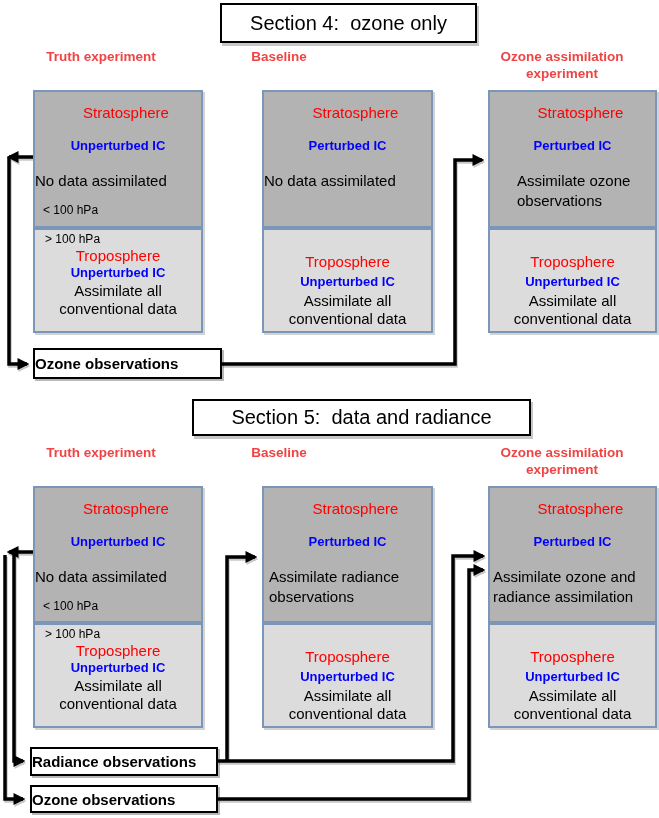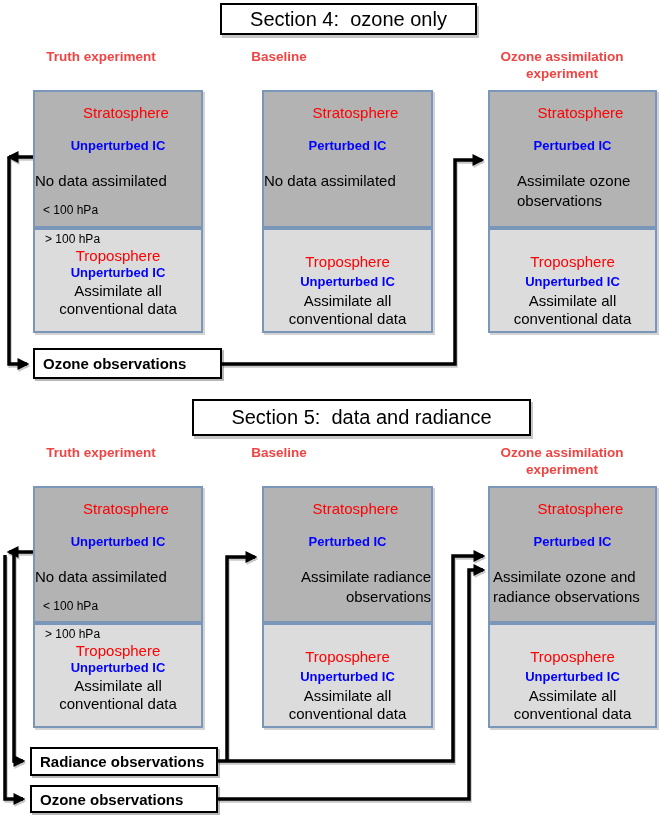--- a/index.html
+++ b/index.html
@@ -27,26 +27,26 @@
 
   .t-hpa{top:2px;font-size:12px;text-align:left;padding-left:10px;}
   .t-label{font-size:15px;color:#FF0000;}
   .t-ic{font-size:13px;font-weight:bold;color:#0000FF;}
   .t-body{font-size:15px;line-height:18px;}
   .tight .t-label{top:17px;} .tight .t-ic{top:35px;} .tight .t-body{top:52px;}
   .spread .t-label{top:23px;} .spread .t-ic{top:44px;} .spread .t-body{top:62px;}
 
   .align-left8{text-align:left;}
   .align-left27{text-align:left;padding-left:27px;}
-  .align-left5{text-align:right;padding-left:5px;}
+  .align-left5{text-align:left;padding-left:5px;}
   .align-left3{text-align:left;padding-left:3px;}
 
   .obsbox{position:absolute;background:#fff;border:2px solid #000;box-sizing:border-box;
           box-shadow:2px 2px 0 rgba(0,0,0,.28);
-          display:flex;align-items:center;font-weight:bold;font-size:15px;padding-left:8px;}
+          display:flex;align-items:center;font-weight:bold;font-size:15px;}
 
   svg.arrows{position:absolute;left:0;top:0;
              filter:drop-shadow(1px 2px 0 rgba(130,130,130,.45));}
   svg.arrows path{stroke:#000;stroke-width:3.5;fill:none;}
 </style>
 </head>
 <body>
 
 <div class="canvas">
 
@@ -62,21 +62,21 @@
     <path d="M222 364 H455 V160 H482" marker-end="url(#ah)"></path>
 
     <path d="M33 552 H9" marker-end="url(#ah)"></path>
     <path d="M14 552 V761 H23" marker-end="url(#ah)"></path>
     <path d="M5 555 V799 H23" marker-end="url(#ah)"></path>
     <path d="M218 761 H453 V556 H483" marker-end="url(#ah)"></path>
     <path d="M227 761 V557 H255" marker-end="url(#ah)"></path>
     <path d="M218 799 H469 V570 H483" marker-end="url(#ah)"></path>
   </svg>
 
-  <div class="titlebox" style="left:220px;top:3px;width:257px;height:32px">
+  <div class="titlebox" style="left:220px;top:3px;width:257px;height:40px">
     <span>Section 4:  ozone only</span>
   </div>
 
   <div class="colhdr" style="left:26px;top:48px;width:150px">Truth experiment</div>
   <div class="colhdr" style="left:204px;top:48px;width:150px">Baseline</div>
   <div class="colhdr" style="left:477px;top:48px;width:170px">Ozone assimilation
 experiment</div>
 
   <div class="panel strat" style="left:33px;top:90px;width:170px;height:138px">
     <div class="row s-label">Stratosphere</div>
@@ -154,21 +154,21 @@
     <div class="row t-label">Troposphere</div>
     <div class="row t-ic">Unperturbed IC</div>
     <div class="row t-body">Assimilate all
 conventional data</div>
   </div>
 
   <div class="panel strat" style="left:488px;top:486px;width:169px;height:137px">
     <div class="row s-label">Stratosphere</div>
     <div class="row s-ic">Perturbed IC</div>
     <div class="row s-body align-left3">Assimilate ozone and
-radiance observations</div>
+radiance assimilation</div>
   </div>
   <div class="panel trop spread" style="left:488px;top:623px;width:169px;height:105px">
     <div class="row t-label">Troposphere</div>
     <div class="row t-ic">Unperturbed IC</div>
     <div class="row t-body">Assimilate all
 conventional data</div>
   </div>
 
   <div class="obsbox" style="left:30px;top:747px;width:188px;height:29px">
     <span>Radiance observations</span>

